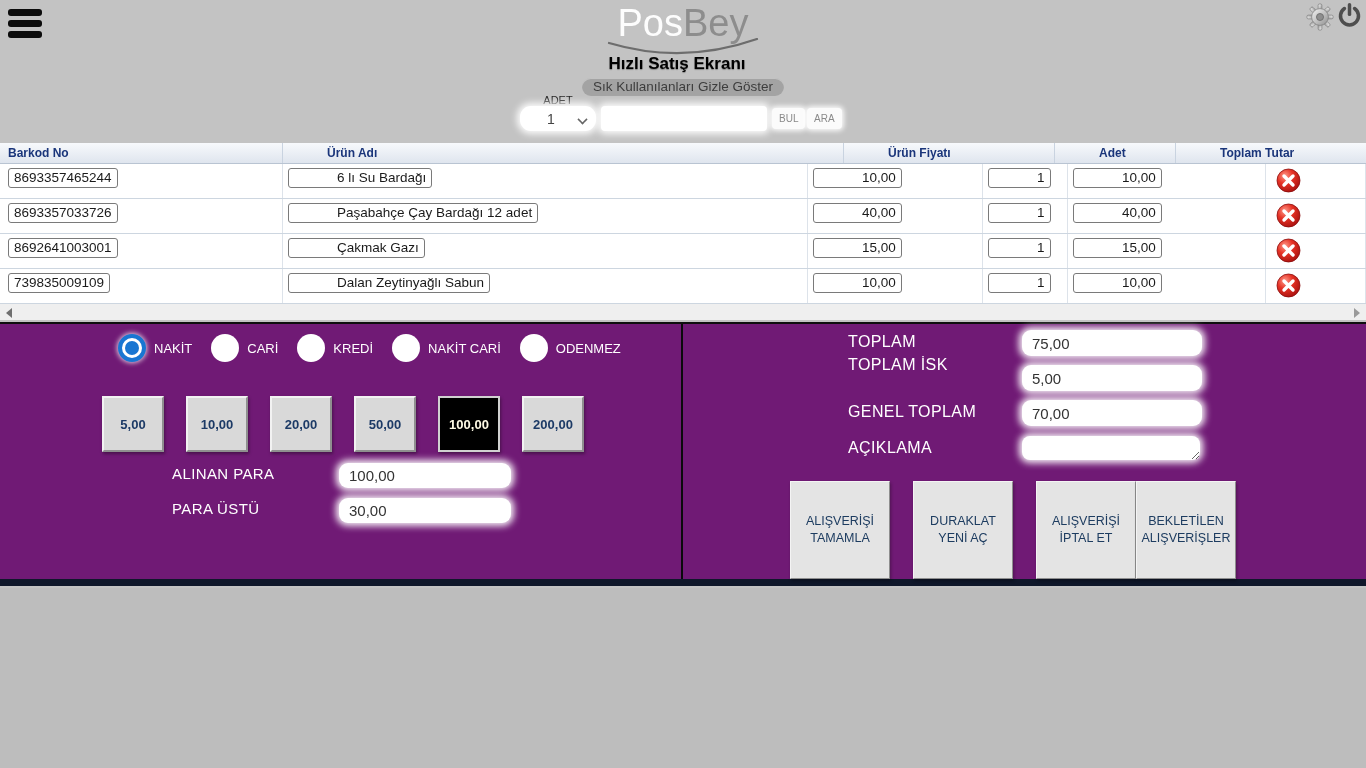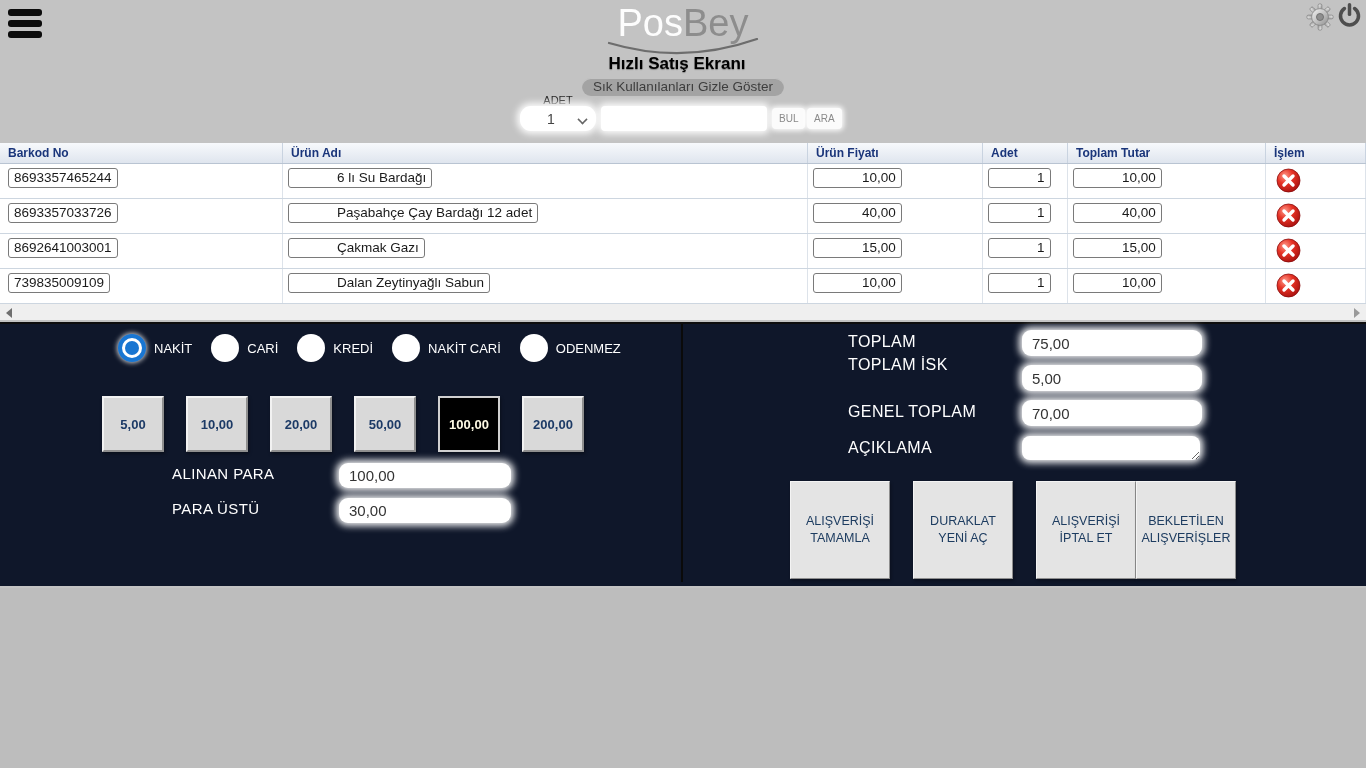--- a/index.html
+++ b/index.html
@@ -44,38 +44,38 @@
     box-shadow:0 0 5px 2px rgba(255,255,255,.9); font-family:"Liberation Sans",sans-serif; }
   .btn-bul { left:772px; }
   .btn-ara { left:807px; }
 
   .gear-wrap { position:absolute; left:1306px; top:3px; width:28px; height:28px; cursor:pointer; }
   .power-wrap { position:absolute; left:1336px; top:2px; width:27px; height:27px; cursor:pointer; }
 
   
   .tbl { position:absolute; left:0; top:143px; width:1366px; }
   .tbl-grid { display:grid; grid-template-columns:283px 525px 175px 85px 198px 100px; }
-  .tbl-head { background:linear-gradient(#f7f9fc,#dfe5ee); border-bottom:1px solid #b9c4d2; height:21px; }
+  .tbl-head { background:linear-gradient(#f7f9fc,#dfe5ee); border-bottom:1px solid #b9c4d2; height:21px;gap:36px; }
   .tbl-head > div { font-size:12px; font-weight:bold; color:#1a357a; line-height:20px;
     padding-left:8px; border-right:1px solid #c9d3e0; }
   .tbl-row { background:#fff; height:35px; border-bottom:1px solid #cdd6e0; }
   .tbl-row > div { border-right:1px solid #dde3ea; }
   .cellbox { display:inline-block; border:1px solid #7a7a7a; border-radius:3px; background:#fff;
     padding:1px 5px 2px; font-size:13.5px; color:#1a1a1a; margin:4px 0 0 8px; white-space:nowrap; }
   .cellbox.num { margin-left:5px;padding-left:48px; }
   .del-btn { width:25px; height:25px; margin:4px 0 0 10px; cursor:pointer; display:inline-block; }
 
   .hscroll { position:absolute; left:0; top:304px; width:1366px; height:16px; background:#efefef; }
   .hs-arrow { position:absolute; top:4px; width:0; height:0; border-top:5px solid transparent; border-bottom:5px solid transparent; }
   .hs-left  { left:6px;  border-right:6px solid #6f6f6f; }
   .hs-right { right:6px; border-left:6px solid #9a9a9a; }
 
   
-  .panel { position:absolute; left:0; top:322px; width:1366px; height:264px; background:#0f172a;
-    border-top:2px solid #0e0e0e; border-bottom:4px solid #0f172a; }
+  .panel { position:absolute; left:0; top:322px; width:1366px; height:264px; background:#701a75;
+    border-top:2px solid #0e0e0e; border-bottom:7px solid #0f172a; }
   .panel-divider { position:absolute; left:681px; top:0; bottom:0; width:2px; background:#0a0a0a; }
 
   .radios { position:absolute; left:118px; top:10px; display:flex; align-items:center; }
   .radio-item { display:flex; align-items:center; margin-right:19px; cursor:pointer; }
   .rb { width:28px; height:28px; border-radius:50%; background:#fff; position:relative; flex:none; }
   .rb.selected { border:4px solid #1976d2; box-shadow:0 0 5px 1px rgba(255,255,255,.8); }
   .rb.selected::after { content:""; position:absolute; left:50%; top:50%; width:14px; height:14px;
     margin:-7px 0 0 -7px; border-radius:50%; background:#1976d2; }
   .rb-label { color:#fff; font-size:13px; margin-left:8px; white-space:nowrap; }
 

